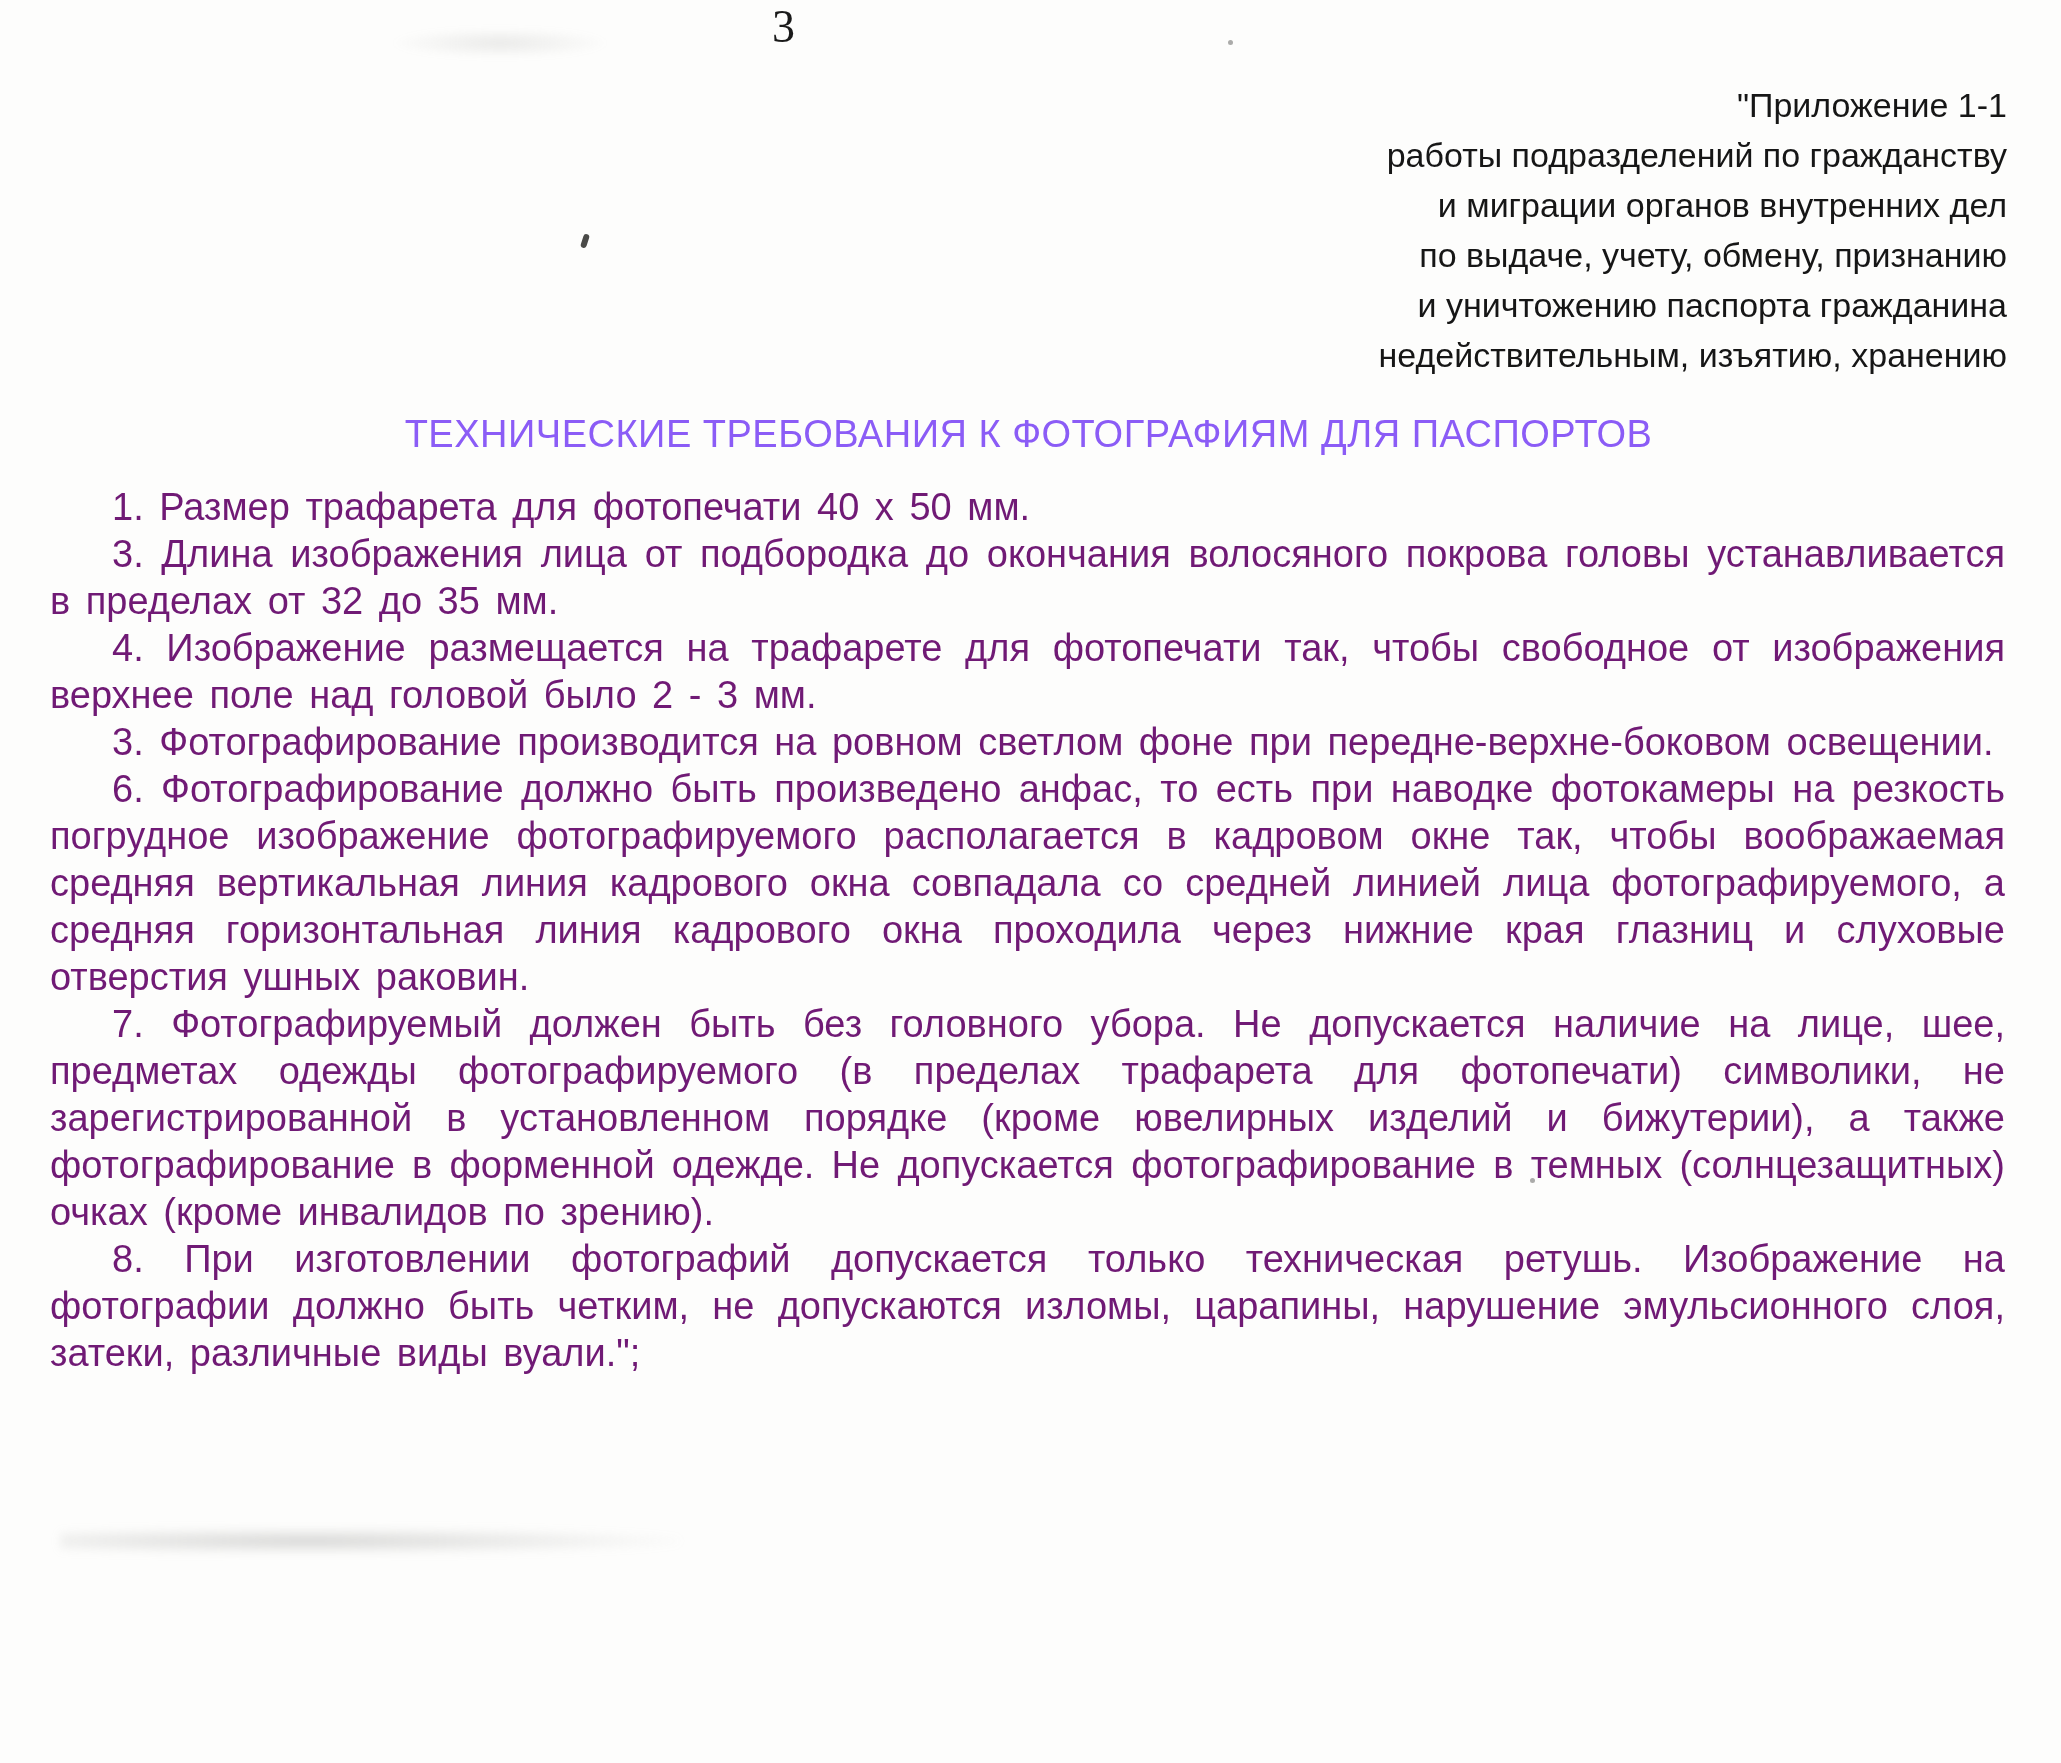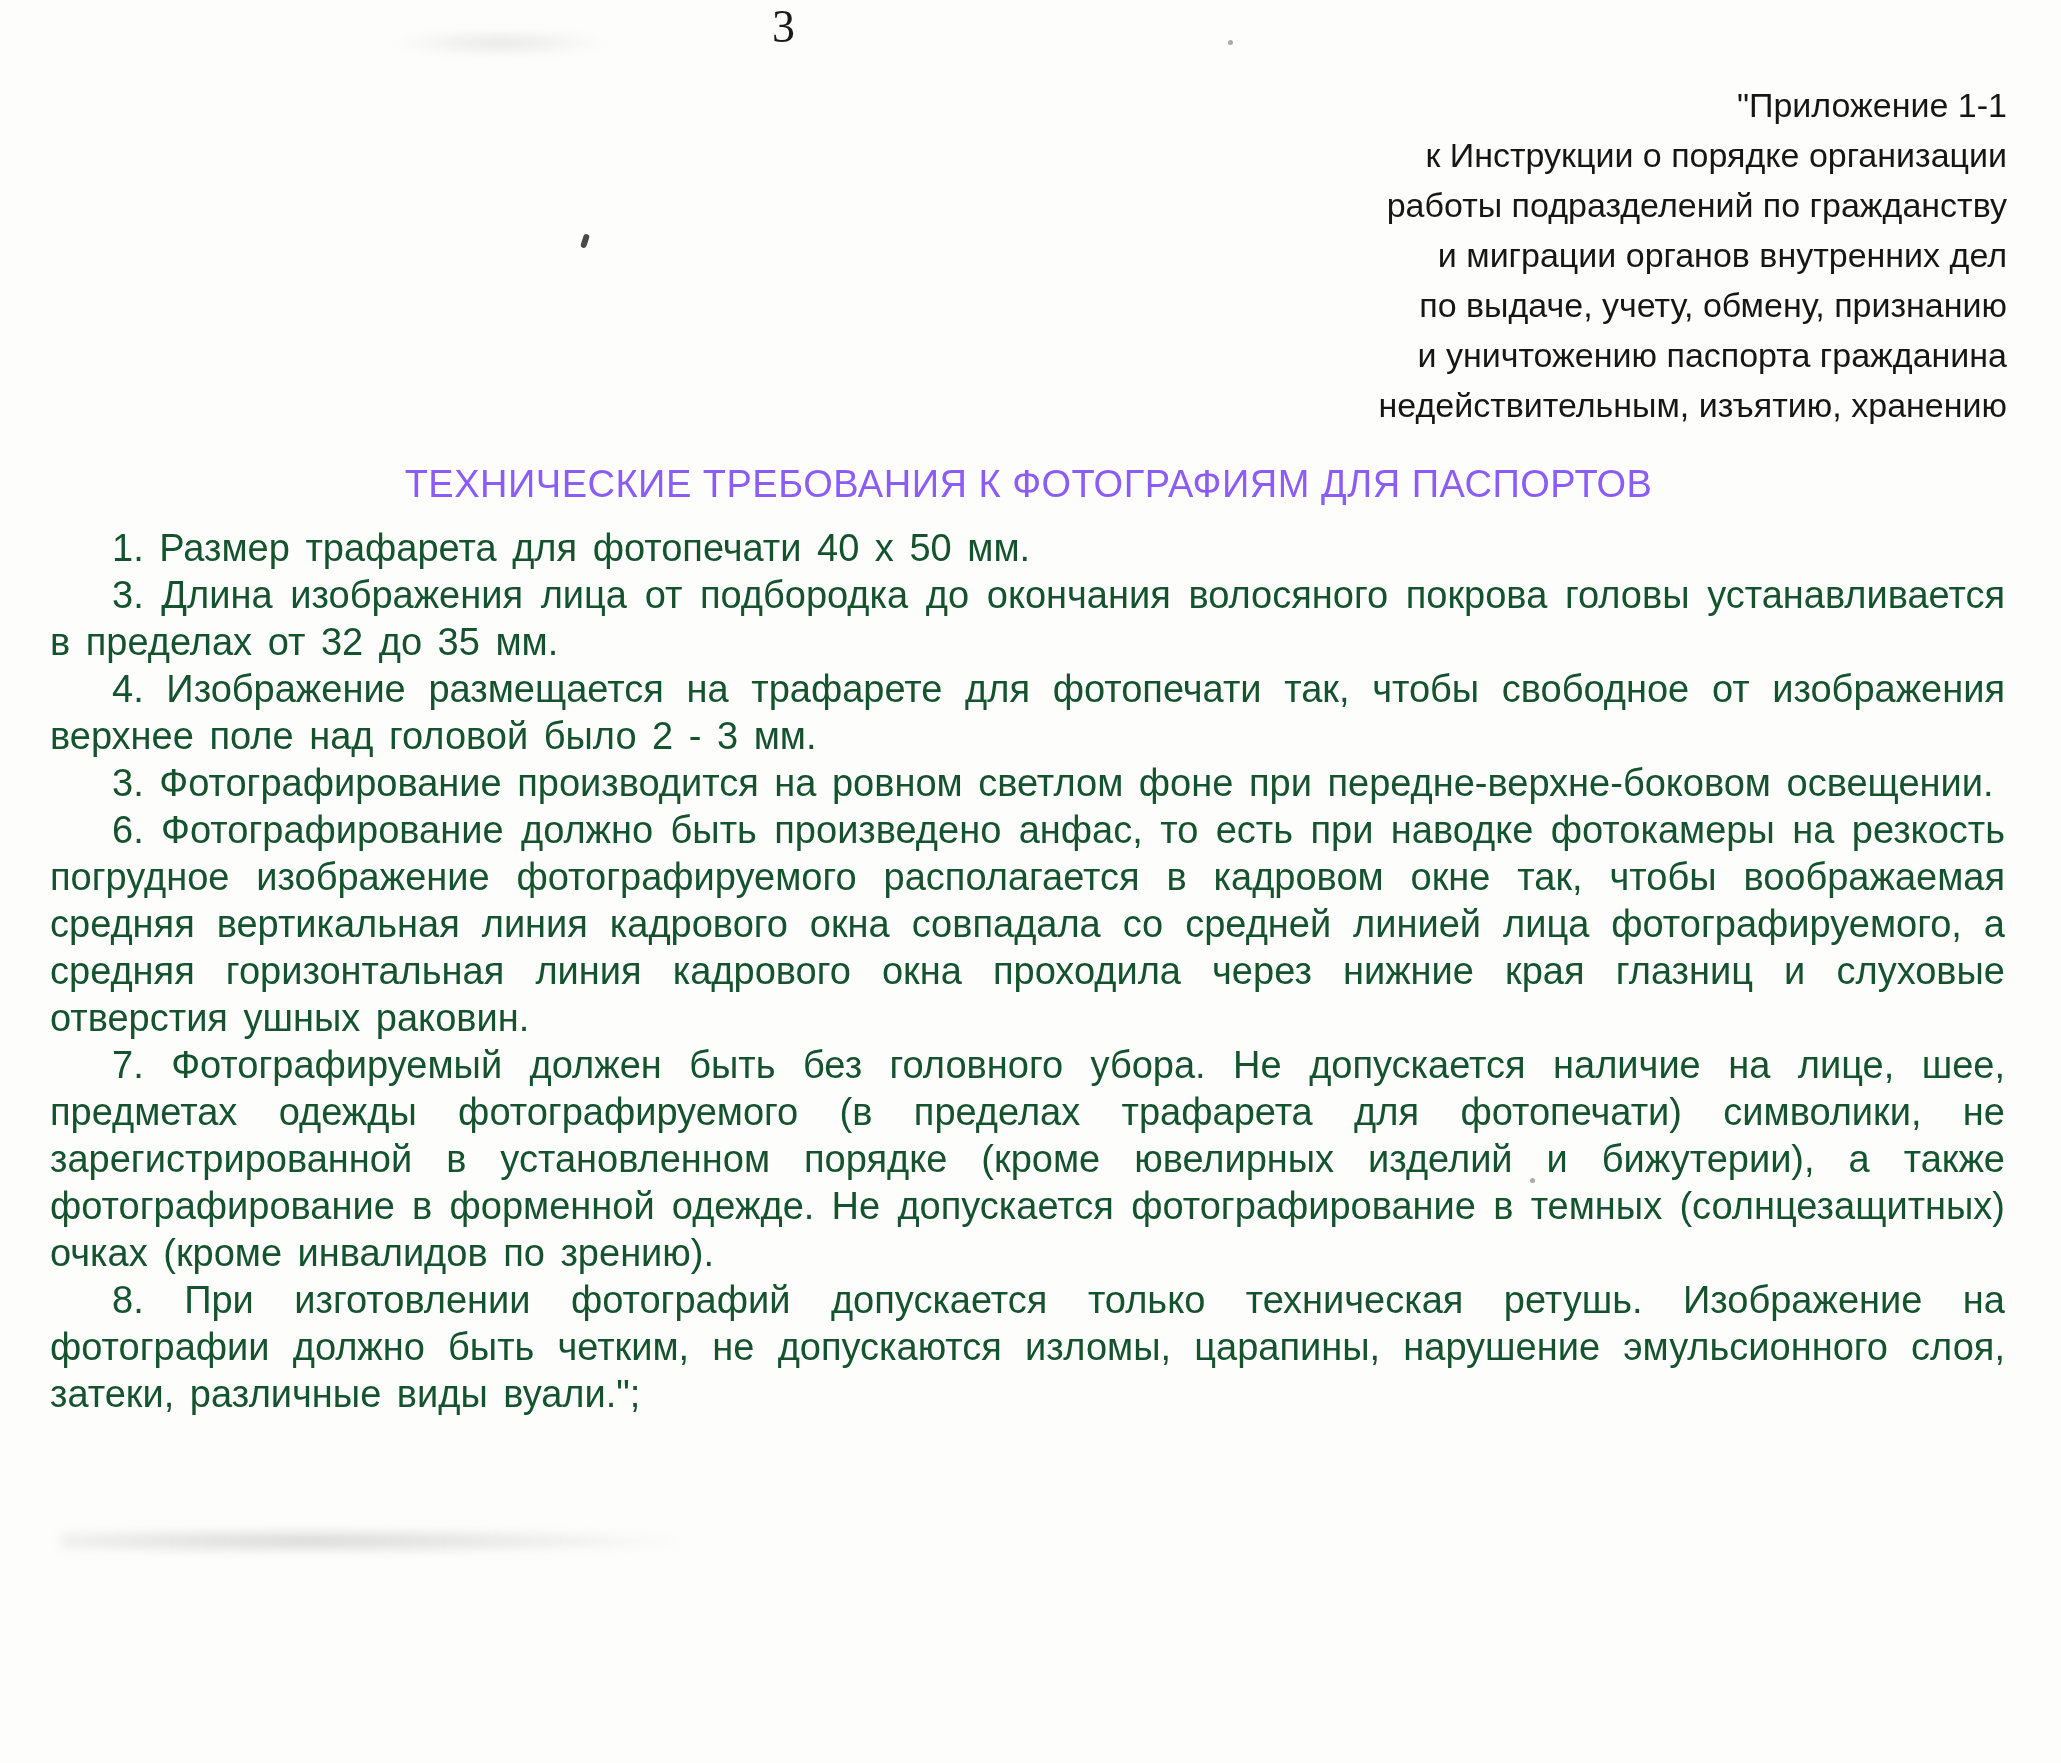--- a/index.html
+++ b/index.html
@@ -36,26 +36,26 @@
     margin: 32px 54px 0 50px;
     padding: 0;
     text-align: center;
     font-size: 38px;
     font-weight: normal;
     letter-spacing: 0.5px;
     line-height: 44px;
     color: #8b5cf6;
   }
   .body-block {
-    margin-top: 19px;
+    margin-top: 28px;
     padding: 0 56px 0 50px;
     font-size: 38px;
     line-height: 47px;
     word-spacing: 5px;
-    color: #14532d;
+    color: #701a75;
   }
   .para {
     margin: 0;
     padding: 0;
     text-indent: 62px;
     text-align: justify;
   }
   
   .smudge-1 {
     position: absolute;
@@ -100,21 +100,20 @@
 </head>
 <body>
 
 <div class="page">
 
   <div class="smudge-2"></div>
   <div class="page-number">3</div>
 
   <div class="header-block">
     <div class="header-line">"Приложение 1-1</div>
-    <div class="header-line">к Инструкции о порядке организации</div>
     <div class="header-line">работы подразделений по гражданству</div>
     <div class="header-line">и миграции органов внутренних дел</div>
     <div class="header-line">по выдаче, учету, обмену, признанию</div>
     <div class="header-line">и уничтожению паспорта гражданина</div>
     <div class="header-line">недействительным, изъятию, хранению</div>
   </div>
 
   <div class="stray-mark"></div>
 
   <h1 class="doc-title">ТЕХНИЧЕСКИЕ ТРЕБОВАНИЯ К ФОТОГРАФИЯМ ДЛЯ ПАСПОРТОВ</h1>

